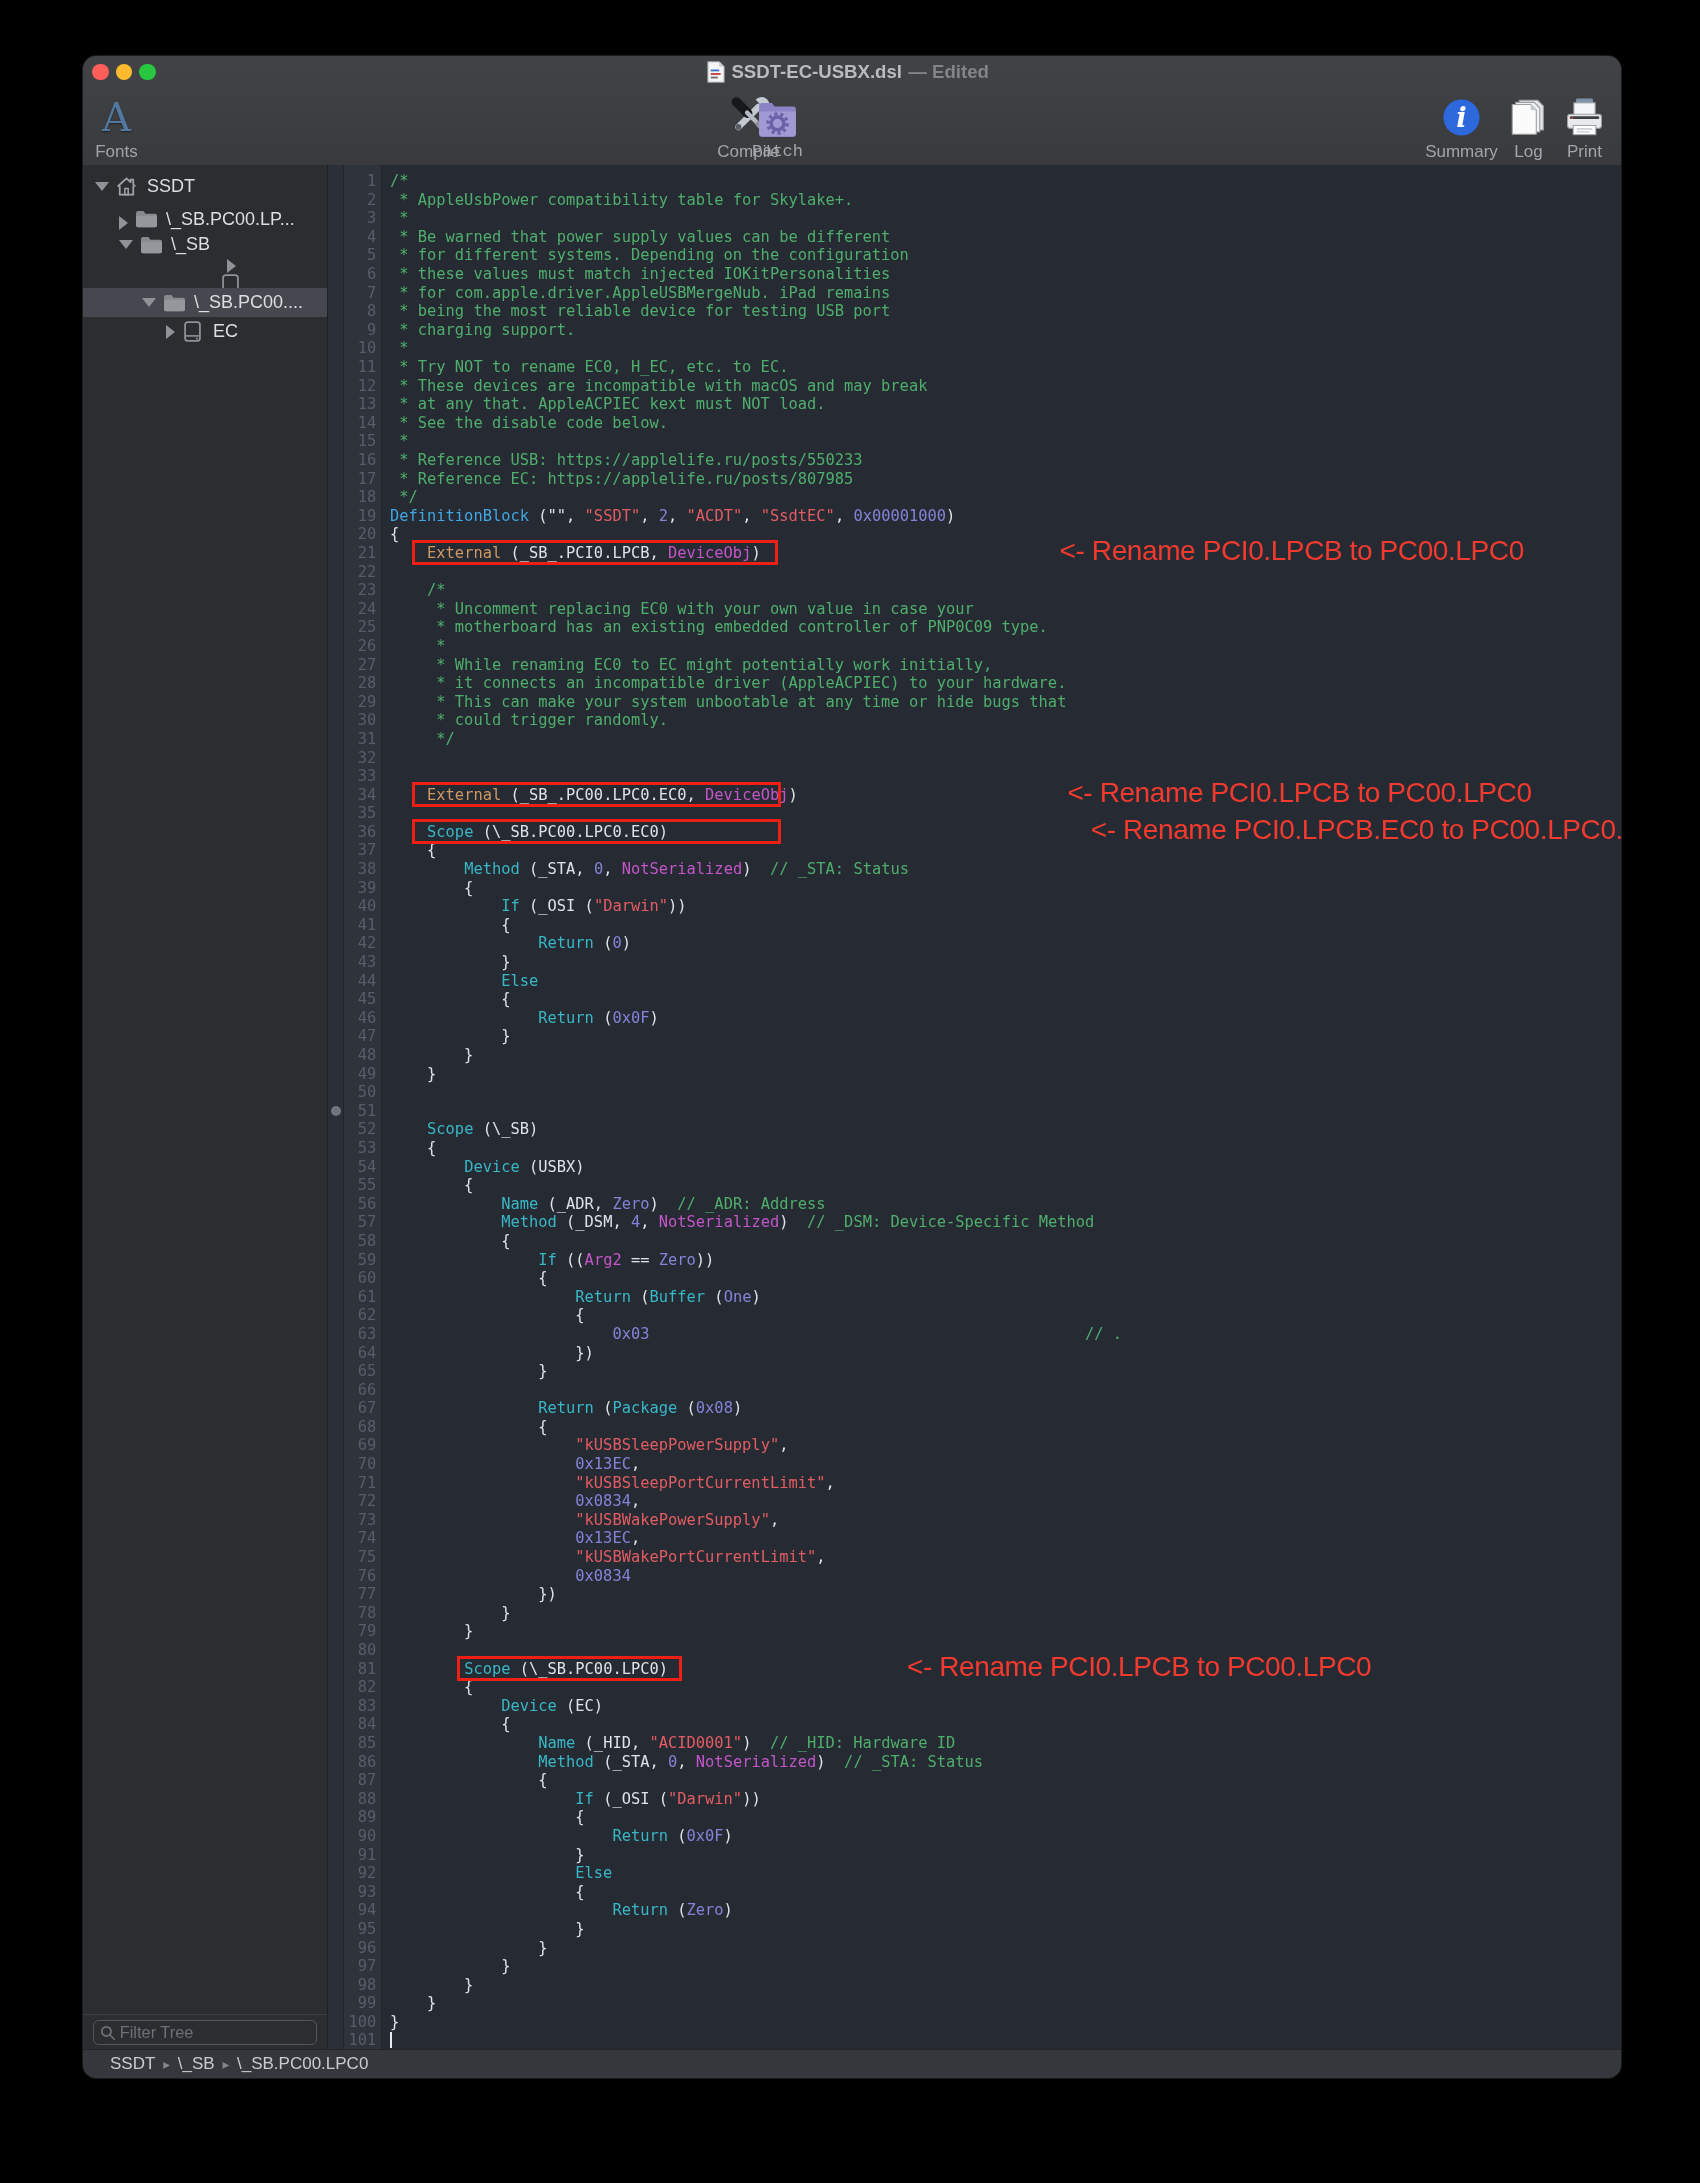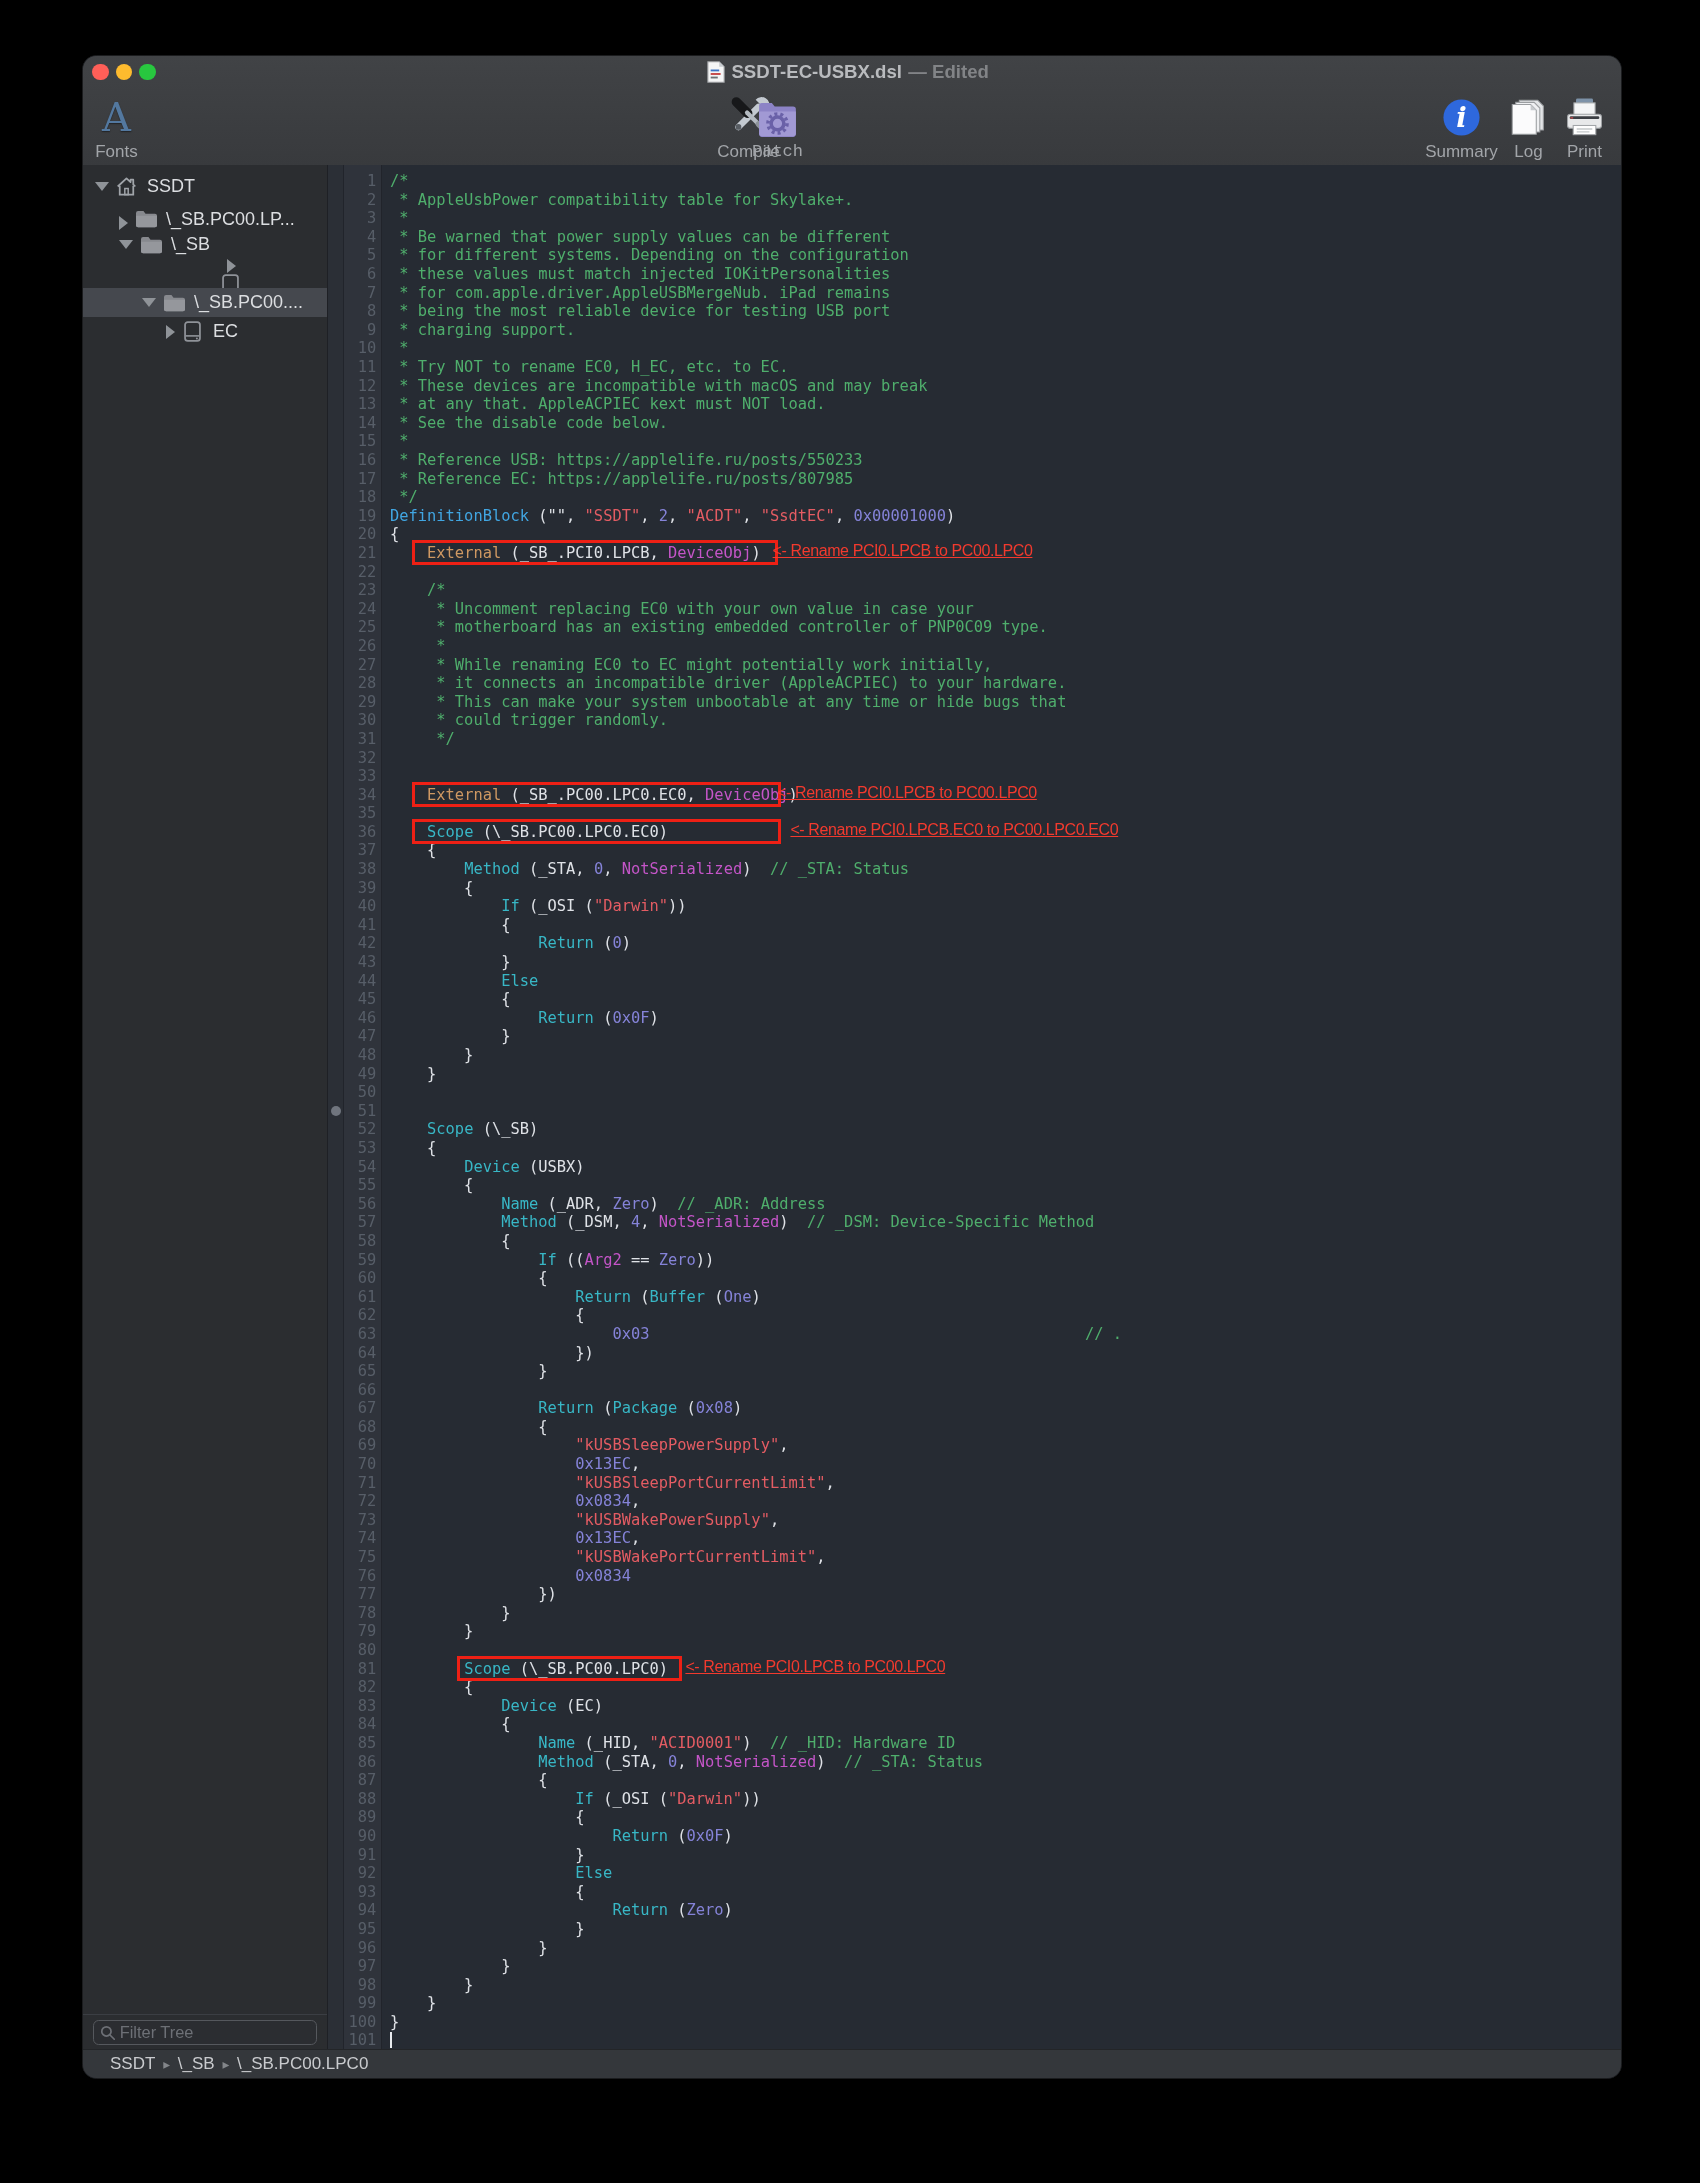--- a/index.html
+++ b/index.html
@@ -58,22 +58,22 @@
          background:#70757e;}
   .ln{width:37px;min-width:37px;text-align:right;padding-right:5px;box-sizing:border-box;
       font:15.4px/18.6px "DejaVu Sans Mono",monospace;color:#575e68;}
   .cd{flex:1;position:relative;padding-left:8.6px;
       font:15.4px/18.6px "DejaVu Sans Mono",monospace;white-space:pre;color:var(--c-w);}
   .t-b{color:var(--c-b);} .t-k{color:var(--c-k);} .t-e{color:var(--c-e);}
   .t-m{color:var(--c-m);} .t-n{color:var(--c-n);} .t-s{color:var(--c-s);}
   .t-c{color:var(--c-c);} .t-w{color:var(--c-w);}
   .redbox{position:absolute;top:-3.6px;height:19px;border:3.6px solid var(--c-red-box);z-index:3;}
   .redann{position:absolute;top:-2.1px;white-space:nowrap;z-index:3;color:var(--c-red-ann);
-          font-family:"Liberation Sans",sans-serif;font-size:16px;font-weight:500;
-          letter-spacing:-0.4px;text-decoration:underline;}
+          font-family:"Liberation Sans",sans-serif;font-size:28px;font-weight:500;
+          letter-spacing:-0.4px;}
   .caret{display:inline-block;width:2.1px;height:16.4px;background:#e7eaee;vertical-align:-2.9px;}
   
   .statusbar{position:absolute;left:0;right:0;bottom:0;height:28.6px;background:#34373b;
              border-top:1.4px solid #232528;display:flex;align-items:center;padding-left:27px;
              box-sizing:border-box;gap:7.1px;}
   .crumb{font-size:17px;color:#c9cbce;}
   .crumb-sep{font-size:13.6px;color:#83868a;padding:0 0.7px;}
 </style>
 </head>
 <body>

